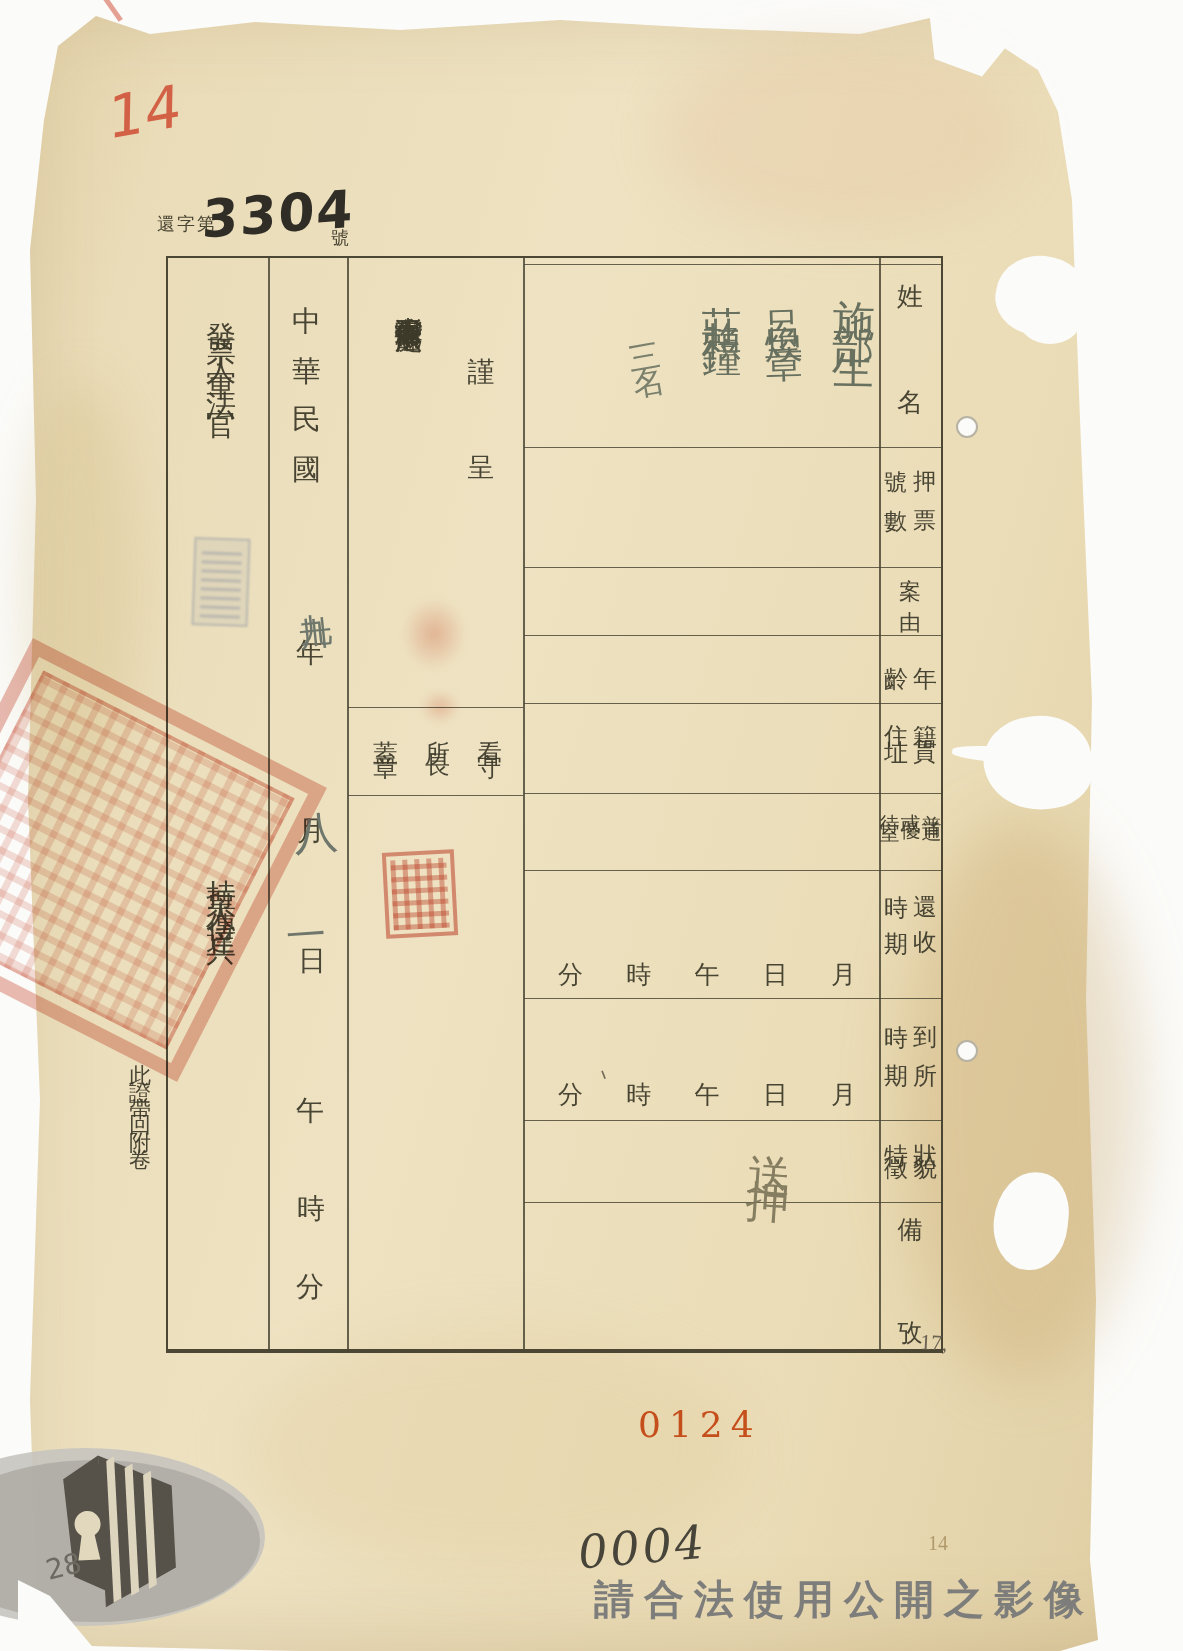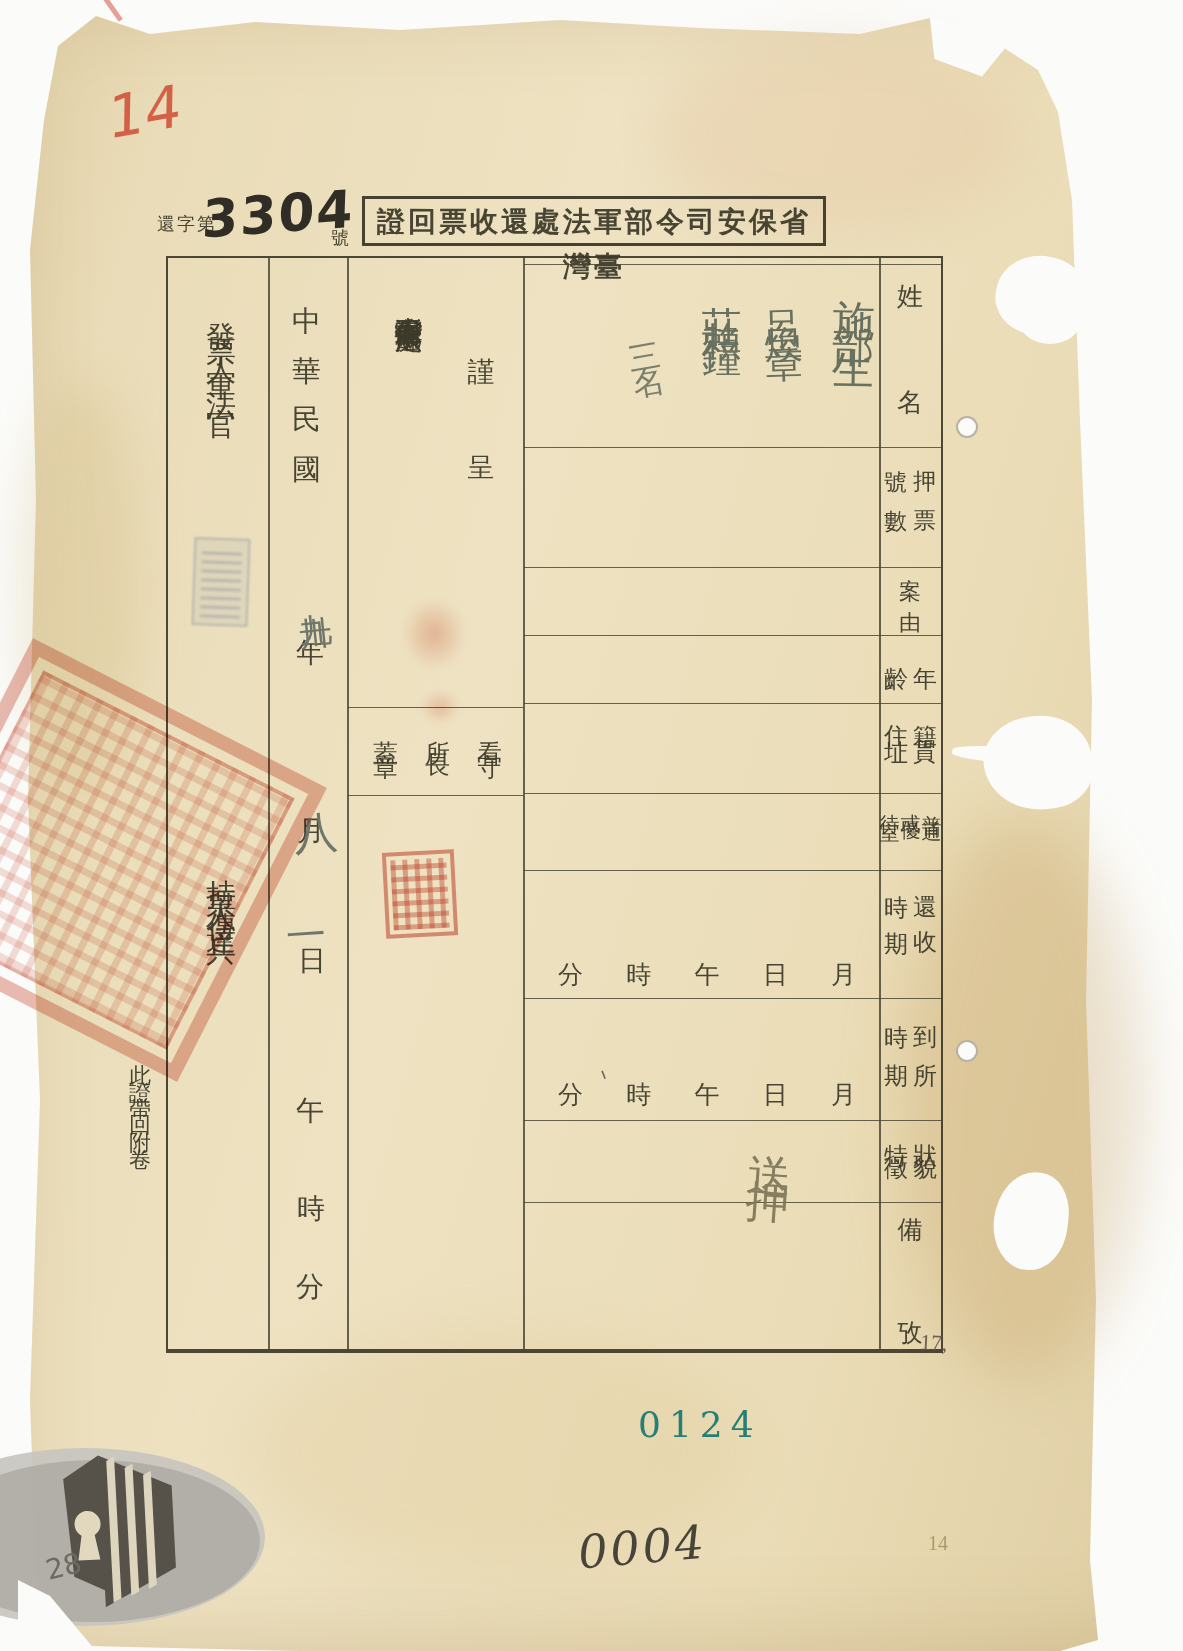--- a/index.html
+++ b/index.html
@@ -68,21 +68,20 @@
   <div class="stain" style="left:900px;top:820px;width:240px;height:560px;background:rgba(196,160,98,.30);filter:blur(28px);"></div>
   <div class="stain" style="left:660px;top:40px;width:360px;height:190px;background:rgba(226,186,150,.25);filter:blur(24px);"></div>
   <div class="stain" style="left:20px;top:380px;width:120px;height:420px;background:rgba(205,178,120,.25);filter:blur(22px);"></div>
   <div class="stain" style="left:240px;top:1330px;width:500px;height:240px;background:rgba(222,200,150,.28);filter:blur(26px);"></div>
 
   <span class="abs ink" style="left:157px;top:212px;font-size:18px;letter-spacing:2px;">還字第</span>
   <span class="abs" style="left:202px;top:184px;font-size:52px;font-weight:700;color:#2f2d26;
                font-family:'DejaVu Sans',sans-serif;transform:rotate(-4deg) skewX(-6deg);letter-spacing:2px;z-index:8;">3304</span>
   <span class="abs ink" style="left:331px;top:226px;font-size:18px;">號</span>
 
-  <div class="titlebox ink">證回票收還處法軍部令司安保省灣臺</div>
 
   <div class="frame"></div>
   <div class="line vline" style="left:268px;top:258px;height:1093px;"></div>
   <div class="line vline" style="left:347px;top:258px;height:1093px;"></div>
   <div class="line vline" style="left:523px;top:258px;height:1093px;"></div>
   <div class="line vline" style="left:879px;top:258px;height:1093px;"></div>
   <div class="line hline" style="left:524px;top:264px;width:418px;"></div>
   <div class="line hline" style="left:524px;top:447px;width:418px;"></div>
   <div class="line hline" style="left:524px;top:567px;width:418px;"></div>
   <div class="line hline" style="left:524px;top:635px;width:418px;"></div>
@@ -195,20 +194,21 @@
     <polygon points="58,18 66,14 66,156 58,160" fill="#ded5bf"></polygon>
     <polygon points="76,26 84,22 84,150 76,154" fill="#ded5bf"></polygon>
     <polygon points="94,34 102,30 102,144 94,148" fill="#ded5bf"></polygon>
     <polygon points="14,34 50,12 56,150 20,132" fill="#56524a"></polygon>
     <circle cx="36" cy="80" r="13" fill="#e2d8be"></circle>
     <polygon points="30,88 42,88 47,116 25,116" fill="#e2d8be"></polygon>
   </svg>
   <span class="abs" style="left:46px;top:1550px;font-size:28px;color:#6d6a62;transform:rotate(-14deg);z-index:35;
                font-family:'DejaVu Sans',sans-serif;">28</span>
 
-  <span class="abs" style="left:638px;top:1404px;font-size:36px;letter-spacing:8px;color:#0f766e;opacity:.9;
+  <span class="abs" style="left:638px;top:1404px;font-size:36px;letter-spacing:8px;color:#c2410c;opacity:.9;
                font-family:'DejaVu Serif',serif;">0124</span>
   <span class="abs" style="left:578px;top:1520px;font-size:46px;letter-spacing:3px;color:#47443a;font-style:italic;
                transform:rotate(-5deg);font-family:'DejaVu Serif',serif;">0004</span>
   <span class="abs" style="left:920px;top:1330px;font-size:22px;color:#6b6353;transform:rotate(3deg);">17,</span>
   <span class="abs" style="left:928px;top:1532px;font-size:20px;color:#a68f60;opacity:.85;">14</span>
+  <div class="wm">請合法使用公開之影像</div>
 
 </div>
 
 </body></html>

